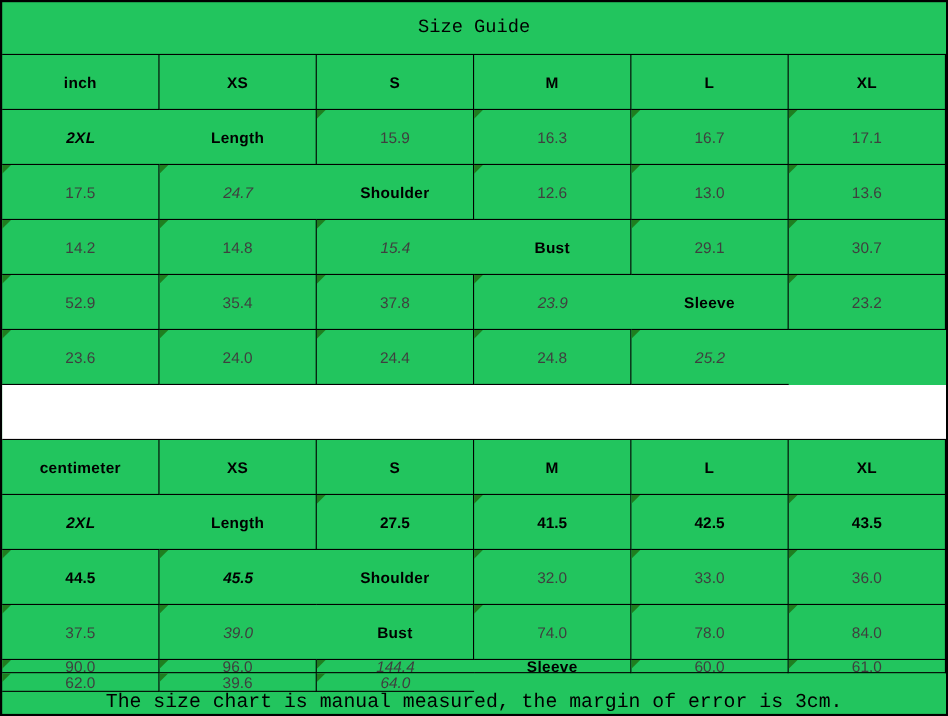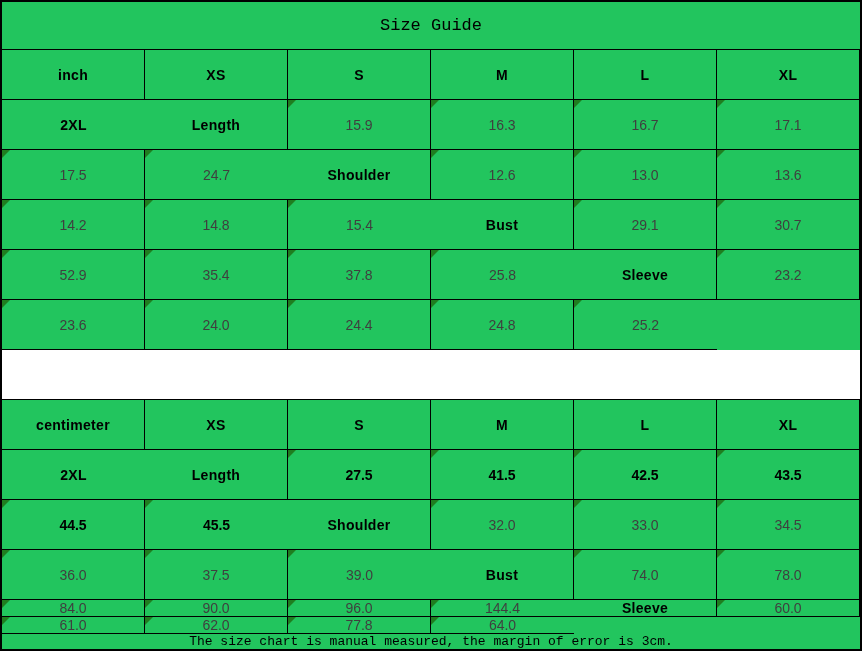--- a/index.html
+++ b/index.html
@@ -13,35 +13,35 @@
     font-family:"Liberation Sans",sans-serif;
   }
   .cell{
     position:relative;
     border-right:1px solid #000;
     border-bottom:1px solid #000;
     display:flex;align-items:center;justify-content:center;
     font-size:14px;color:#3f3f3f;
     overflow:hidden;
   }
-  .cell.lastcol{border-right:none;}
+  .cell.lastcol{border-right:none;font-style:italic;}
   .full{
     grid-column:1 / -1;
     border-bottom:1px solid #000;
     display:flex;align-items:center;justify-content:center;
   }
   .title-row{
     font-family:"Liberation Mono","DejaVu Sans Mono",monospace;
     font-size:17px;color:#000;
   }
   .gap-row{background:#fff;}
   .footer-row{
     border-bottom:none;
     font-family:"Liberation Mono","DejaVu Sans Mono",monospace;
-    font-size:13px;color:#000;
+    font-size:18px;color:#000;
   }
   .hdr{font-weight:bold;color:#000;letter-spacing:0.3px;}
   .lbl{font-weight:bold;color:#000;letter-spacing:0.3px;}
   .boldnum{font-weight:bold;color:#000;}
   .tri{
     position:absolute;top:0;left:0;width:0;height:0;
     border-top:8px solid #1f7e1f;
     border-right:8px solid transparent;
   }
 </style>
@@ -128,21 +128,21 @@
   <div class="cell">
       <span class="tri"></span>
       <span>35.4</span>
     </div>
   <div class="cell">
       <span class="tri"></span>
       <span>37.8</span>
     </div>
   <div class="cell lastcol">
       <span class="tri"></span>
-      <span>25.8</span>
+      <span>23.9</span>
     </div>
 
   <div class="cell lbl">Sleeve</div>
   <div class="cell">
       <span class="tri"></span>
       <span>23.2</span>
     </div>
   <div class="cell">
       <span class="tri"></span>
       <span>23.6</span>
@@ -204,24 +204,20 @@
   <div class="cell">
       <span class="tri"></span>
       <span>32.0</span>
     </div>
   <div class="cell">
       <span class="tri"></span>
       <span>33.0</span>
     </div>
   <div class="cell">
       <span class="tri"></span>
-      <span>34.5</span>
-    </div>
-  <div class="cell">
-      <span class="tri"></span>
       <span>36.0</span>
     </div>
   <div class="cell">
       <span class="tri"></span>
       <span>37.5</span>
     </div>
   <div class="cell lastcol">
       <span class="tri"></span>
       <span>39.0</span>
     </div>
@@ -260,21 +256,21 @@
   <div class="cell">
       <span class="tri"></span>
       <span>61.0</span>
     </div>
   <div class="cell">
       <span class="tri"></span>
       <span>62.0</span>
     </div>
   <div class="cell">
       <span class="tri"></span>
-      <span>77.8</span>
+      <span>39.6</span>
     </div>
   <div class="cell lastcol">
       <span class="tri"></span>
       <span>64.0</span>
     </div>
 
   <div class="full footer-row">The size chart is manual measured, the margin of error is 3cm.</div>
 
 </div>
 

